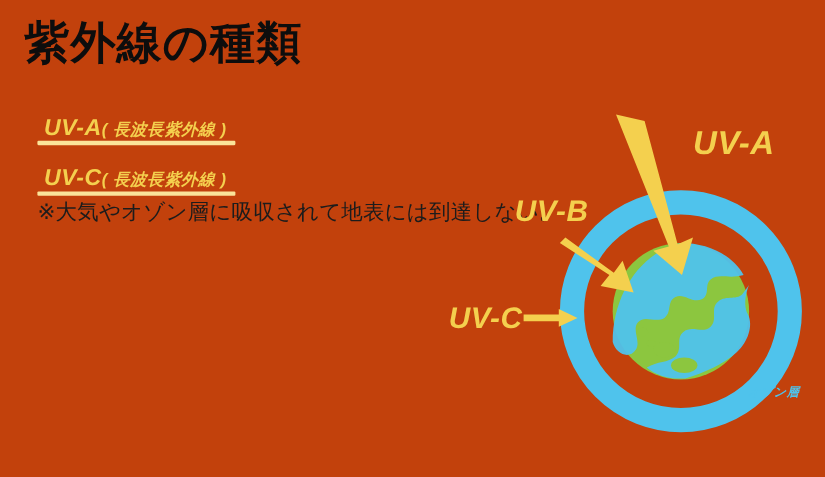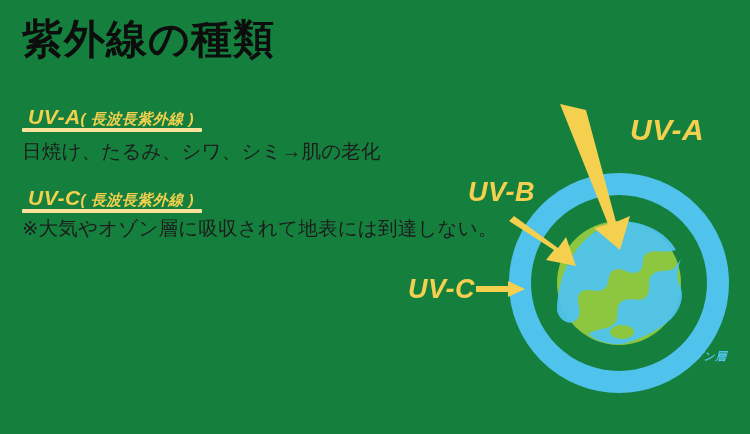--- a/index.html
+++ b/index.html
@@ -12,21 +12,21 @@
     height: 434px;
     position: relative;
     overflow: hidden;
     font-family: "Liberation Sans", "DejaVu Sans", sans-serif;
     color: #1a1a1a;
   }
 
   .slide {
     position: absolute;
     inset: 0;
-    background: #15803d;
+    background: #c2410c;
   }
 
   
   .page-title {
     position: absolute;
     left: 22px;
     top: 17px;
     font-size: 41px;
     font-weight: bold;
     letter-spacing: 1px;
@@ -39,20 +39,21 @@
   .content {
     position: absolute;
     left: 22px;
     top: 104px;
     width: 430px;
   }
 
   .uv-block {
     position: relative;
     margin-bottom: 13px;
+    margin-left: 12px;
   }
 
   .uv-heading {
     position: relative;
     display: inline-block;
     padding: 0 4px 1px 6px;
     white-space: nowrap;
     line-height: 1.25;
   }
   .uv-heading .underline-bar {
@@ -132,21 +133,20 @@
 
   <div class="page-title">紫外線の種類</div>
 
   <div class="content">
 
     <div class="uv-block block-a">
       <div class="uv-heading">
         <span class="uv-code">UV-A</span><span class="uv-jp">( 長波長紫外線 )</span>
         <span class="underline-bar"></span>
       </div>
-      <div class="uv-desc">日焼け、たるみ、シワ、シミ→肌の老化</div>
     </div>
 
 
     <div class="uv-block block-c">
       <div class="uv-heading">
         <span class="uv-code">UV-C</span><span class="uv-jp">( 長波長紫外線 )</span>
         <span class="underline-bar"></span>
       </div>
       <div class="uv-desc secondary">※大気やオゾン層に吸収されて地表には到達しない。</div>
     </div>

